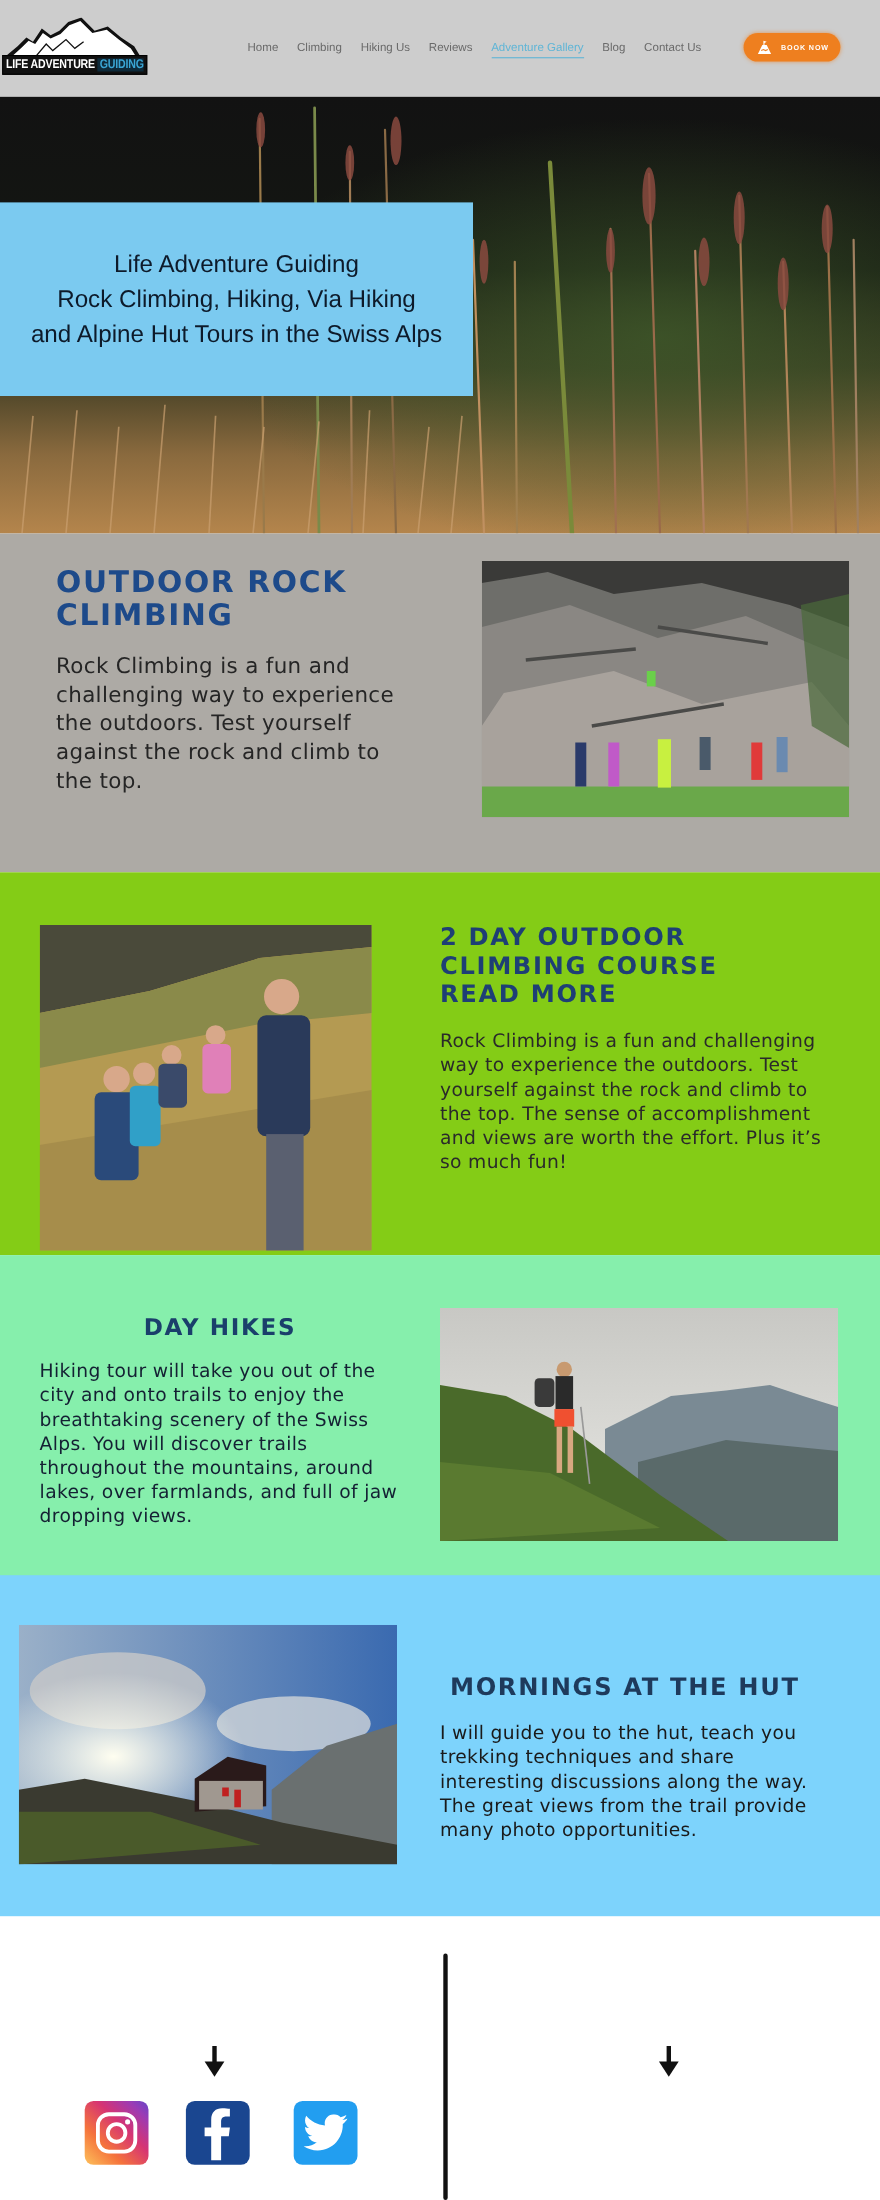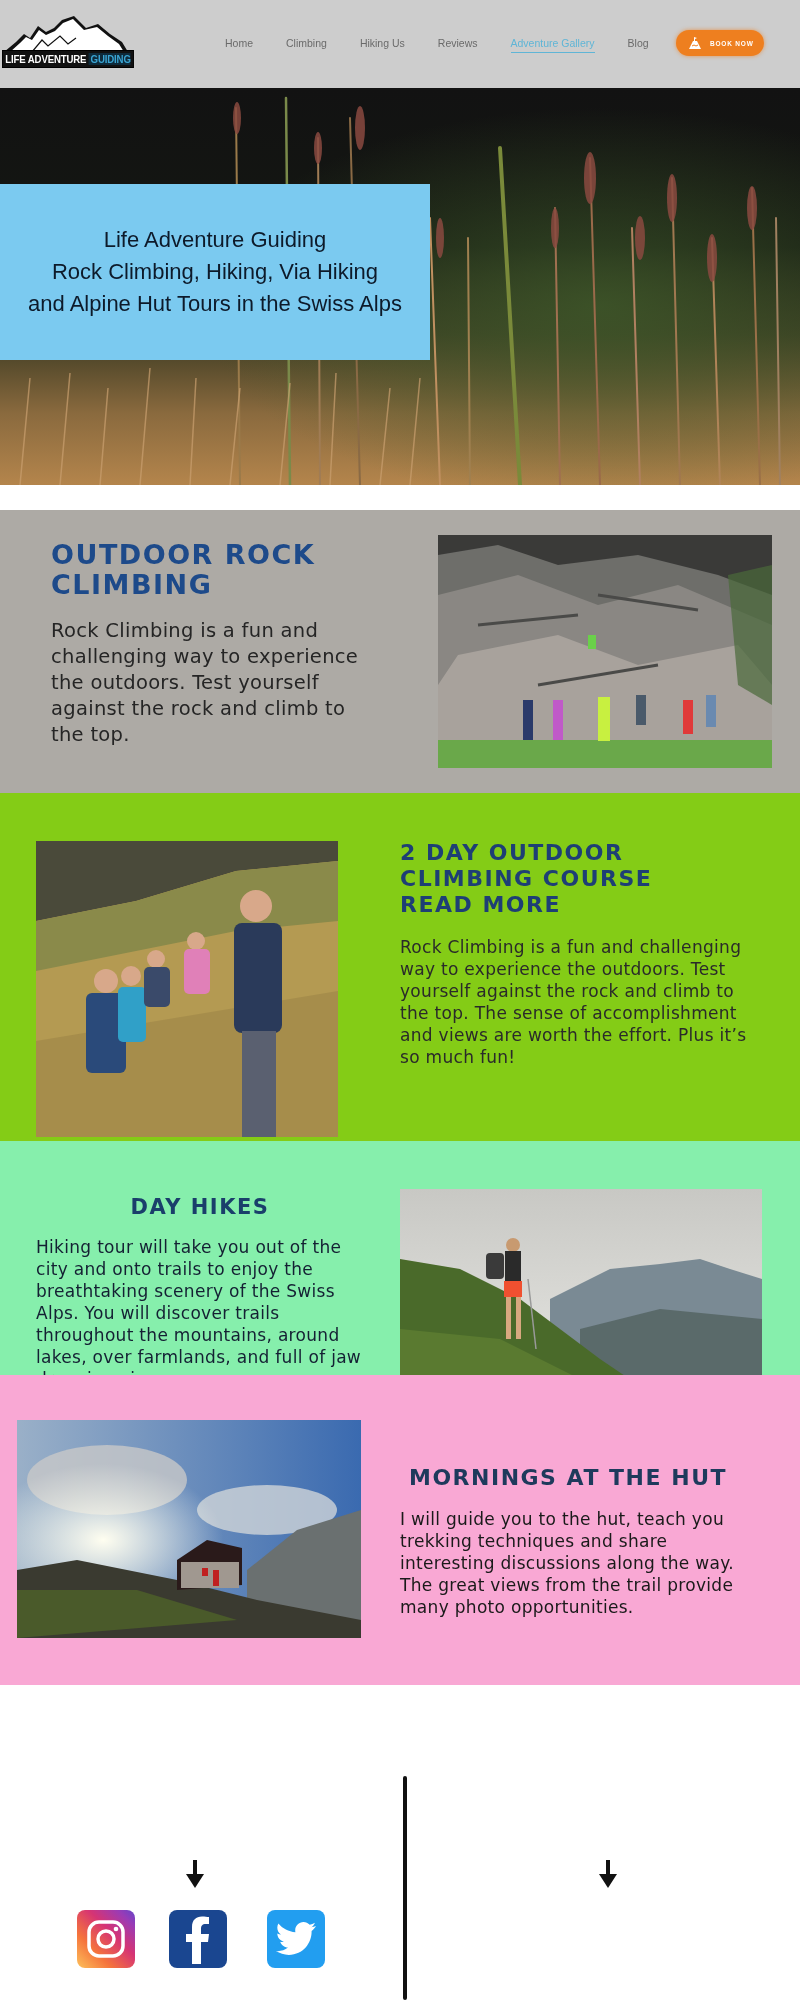--- a/index.html
+++ b/index.html
@@ -6,49 +6,49 @@
   html, body { width: 800px; height: 2000px; overflow: hidden; background: #fff; }
   body { position: relative; font-family: "DejaVu Sans", sans-serif; }
 
   .header { position: absolute; left: 0; top: 0; width: 800px; height: 88px; background: #cdcdcd; }
   .logo { position: absolute; left: 2px; top: 16px; width: 126px; height: 54px; }
   .logo svg { display: block; }
   .logo-text { position: absolute; left: 0; top: 34px; height: 18px; background: #111; border: 1px solid #000; display: flex; align-items: center; font-family: "Liberation Sans", sans-serif; font-weight: bold; font-size: 11.5px; letter-spacing: -0.2px; transform: scaleX(0.84); transform-origin: left center; white-space: nowrap; padding: 0 3px; }
   .logo-text .w { color: #fff; }
   .logo-text .b { color: #3aa5d4; background: #0e2a3a; padding-left: 2px; margin-left: 3px; }
 
-  .nav { position: absolute; top: 36px; left: 225px; display: flex; gap: 16px; }
+  .nav { position: absolute; top: 36px; left: 225px; display: flex; gap: 0; }
   .nav a { font-family: "Liberation Sans", sans-serif; font-size: 10.5px; color: #6a6a6a; text-decoration: none; margin-right: 17px; line-height: 14px; padding-bottom: 2px; }
   .nav a.active { color: #5fb5d6; border-bottom: 1.5px solid #5fb5d6; }
   .book-btn { position: absolute; left: 676px; top: 30px; width: 88px; height: 26px; border-radius: 13px; background: #ee7f1f; box-shadow: 0 0 4px rgba(238,127,31,0.7); display: flex; align-items: center; padding-left: 12px; gap: 8px; cursor: pointer; }
   .book-btn span { font-family: "Liberation Sans", sans-serif; font-weight: bold; font-size: 6.5px; letter-spacing: 0.8px; color: #fff; }
 
   .hero { position: absolute; left: 0; top: 88px; width: 800px; height: 397px; overflow: hidden; background: linear-gradient(180deg, #121212 0%, #141712 40%, #3b3a22 62%, #8a6a3e 82%, #b4854c 100%); }
   .hero svg { position: absolute; left: 0; top: 0; }
   .hero-box { position: absolute; left: 0; top: 96px; width: 430px; height: 176px; background: #7bcaf0; display: flex; flex-direction: column; justify-content: center; }
   .hero-box div { font-family: "Liberation Sans", sans-serif; font-size: 22px; line-height: 32px; color: #0d1a2a; text-align: center; }
 
-  .sec-rock { position: absolute; left: 0; top: 485px; width: 800px; height: 308px; background: #adaaa5; margin-top: 25px; }
+  .sec-rock { position: absolute; left: 0; top: 485px; width: 800px; height: 308px; background: #adaaa5; }
   .h-title { font-family: "DejaVu Sans", sans-serif; font-weight: bold; color: #1d4a8a; letter-spacing: 1.5px; text-transform: uppercase; }
   .body-t { font-family: "DejaVu Sans", sans-serif; color: #222; letter-spacing: 0.3px; }
   .rock-title { position: absolute; left: 51px; top: 30px; width: 300px; font-size: 27px; line-height: 30px; }
   .rock-body { position: absolute; left: 51px; top: 108px; width: 330px; font-size: 19.5px; line-height: 26px; color: #252525; }
   .rock-photo { position: absolute; left: 438px; top: 25px; width: 334px; height: 233px; overflow: hidden; }
 
   .sec-course { position: absolute; left: 0; top: 793px; width: 800px; height: 348px; background: #84cc16; }
   .course-photo { position: absolute; left: 36px; top: 48px; width: 302px; height: 296px; overflow: hidden; }
   .course-title { position: absolute; left: 400px; top: 47px; width: 320px; font-size: 22px; line-height: 26px; color: #1e3f75; }
   .course-body { position: absolute; left: 400px; top: 143px; width: 360px; font-size: 17px; line-height: 22px; color: #2a2a2a; }
 
   .sec-hikes { position: absolute; left: 0; top: 1141px; width: 800px; height: 309px; background: #86efac; }
   .hikes-title { position: absolute; left: 36px; top: 53px; width: 328px; text-align: center; font-size: 21px; line-height: 26px; color: #1a3f6b; }
   .hikes-body { position: absolute; left: 36px; top: 95px; width: 340px; font-size: 17px; line-height: 22px; color: #142033; }
   .hikes-photo { position: absolute; left: 400px; top: 48px; width: 362px; height: 212px; overflow: hidden; }
 
-  .sec-hut { position: absolute; left: 0; top: 1375px; width: 800px; height: 310px; background: #f9a8d4; }
+  .sec-hut { position: absolute; left: 0; top: 1432px; width: 800px; height: 310px; background: #7dd3fc; }
   .hut-photo { position: absolute; left: 17px; top: 45px; width: 344px; height: 218px; overflow: hidden; }
   .hut-title { position: absolute; left: 400px; top: 90px; width: 362px; text-align: right; padding-right: 35px; font-size: 22px; line-height: 26px; color: #1e3a5c; }
   .hut-body { position: absolute; left: 400px; top: 133px; width: 360px; font-size: 17px; line-height: 22px; color: #1a1a1a; }
 
   .footer { position: absolute; left: 0; top: 1760px; width: 800px; height: 240px; background: #fff; }
   .divider { position: absolute; left: 403px; top: 16px; width: 4px; height: 224px; background: #111; border-radius: 2px; }
   .arrow { position: absolute; width: 24px; height: 30px; }
   .social { position: absolute; top: 150px; width: 58px; height: 58px; border-radius: 8px; display: flex; align-items: center; justify-content: center; cursor: pointer; }
   .insta { left: 77px; background: linear-gradient(45deg, #fdc15b 0%, #f5743c 30%, #d63473 60%, #9b3bb5 85%, #6445c9 100%); }
   .fb { left: 169px; background: #1a4690; }

